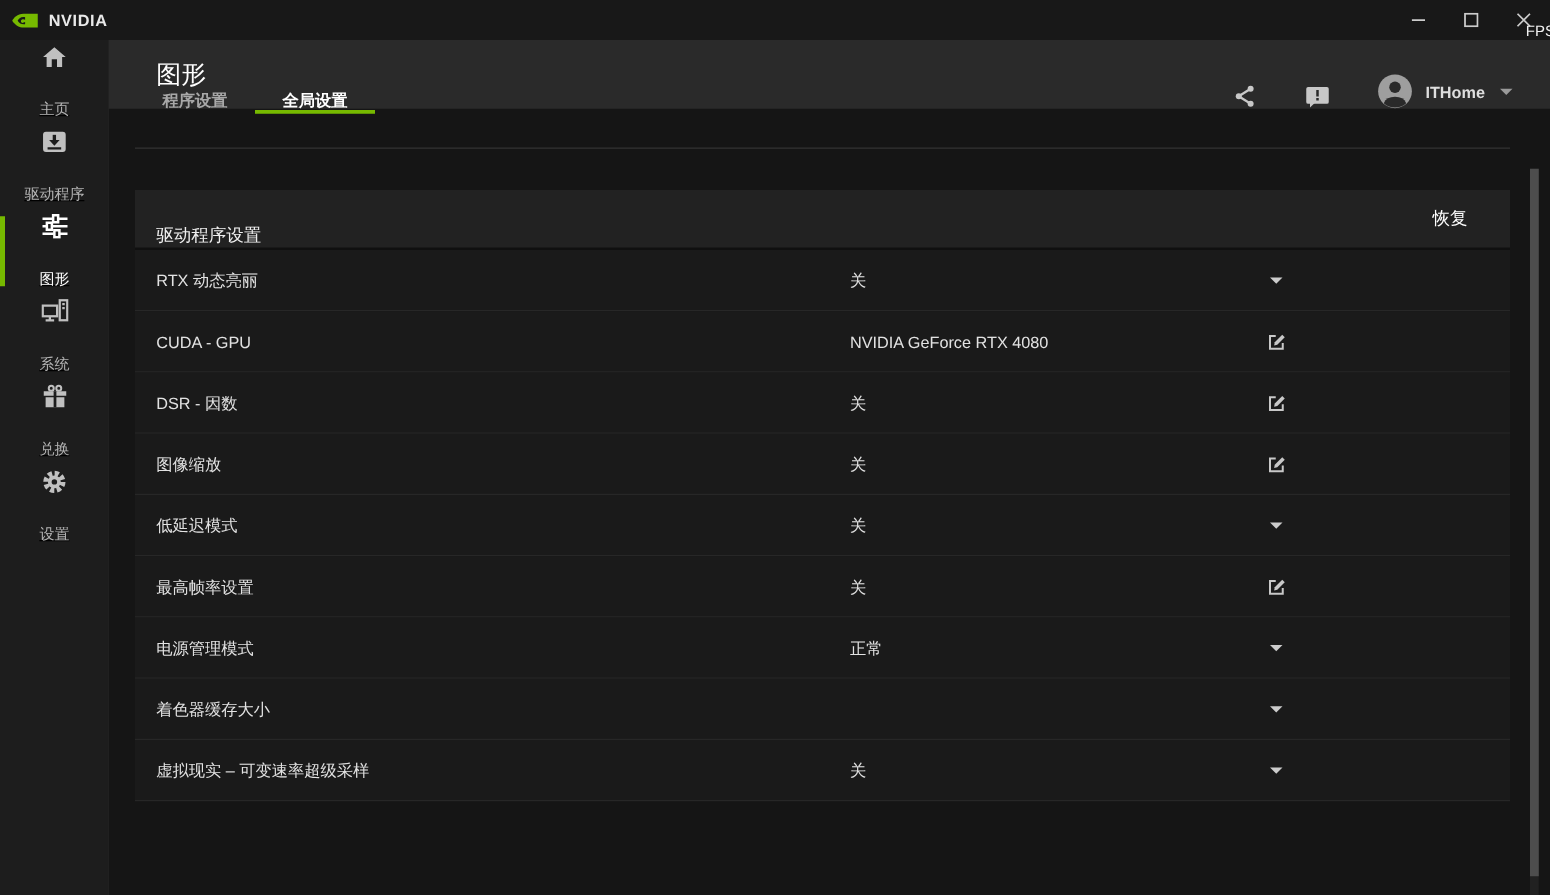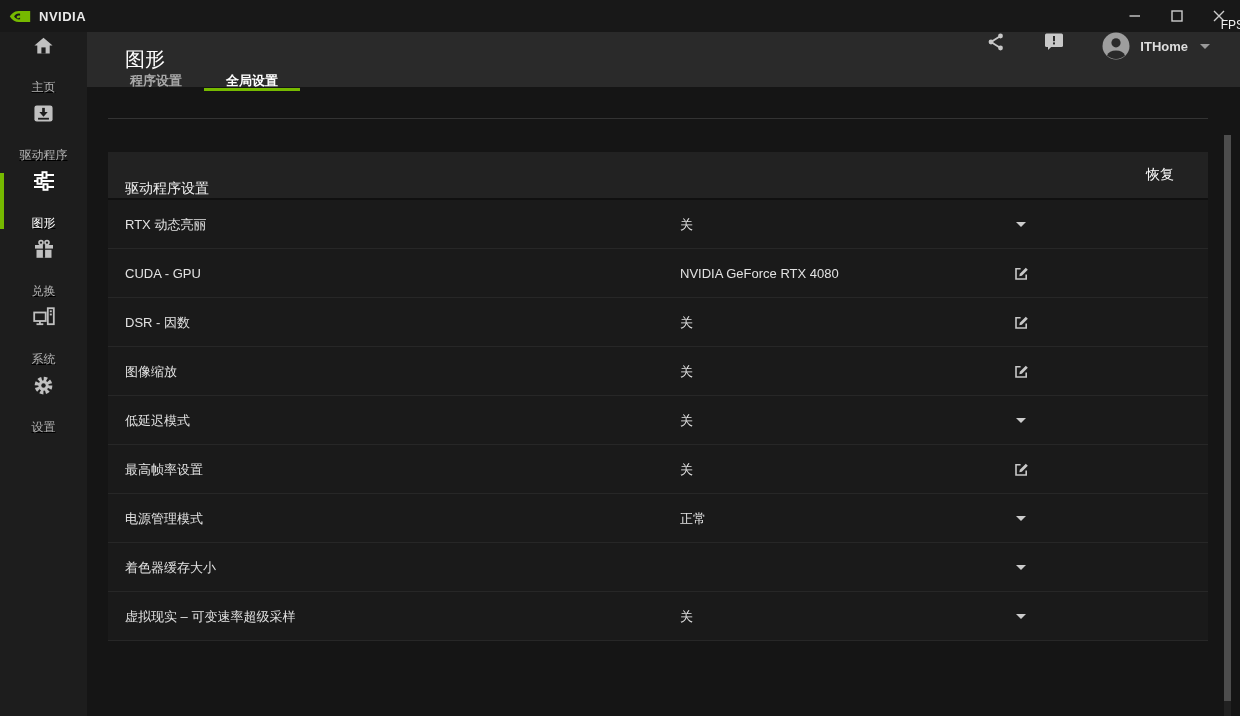--- a/index.html
+++ b/index.html
@@ -26,21 +26,21 @@
   .side-item.active .side-label { color:#ffffff; }
   .side-item.active .side-icon svg * { stroke:#ffffff; }
   .active-bar { position:absolute; left:0; top:3px; bottom:3px; width:4px; background:#76b900; display:none; }
   .side-item.active .active-bar { display:block; }
 
   
   .main { position:absolute; left:87px; top:32px; width:1153px; height:684px; background:#151515; }
   .page-header { position:absolute; left:0; top:0; width:1153px; height:55px; background:#2a2a2a;
     display:flex; align-items:center; }
   .page-title { margin-left:38px; color:#ffffff; font-size:20px; font-weight:500; }
-  .header-right { position:absolute; right:30px; top:0; height:55px; display:flex; align-items:flex-start; gap:38px; }
+  .header-right { position:absolute; right:30px; top:0; height:55px; display:flex; align-items:flex-end; gap:38px; }
   .hdr-icon { display:flex; align-items:center; justify-content:center; cursor:pointer; }
   .account { display:flex; align-items:center; gap:10px; cursor:pointer; }
   .avatar { width:28px; height:28px; }
   .account-name { color:#dddddd; font-size:13px; font-weight:bold; }
   .acct-caret { width:0; height:0; border-left:5px solid transparent; border-right:5px solid transparent;
     border-top:5px solid #9a9a9a; margin-left:2px; }
 
   
   .tabstrip { position:absolute; left:21px; top:40px; width:1100px; height:47px;
     display:flex; align-items:flex-start; border-bottom:1px solid #333333; }
@@ -148,45 +148,45 @@
           </g>
         </svg>
       </span>
       <span class="side-label">图形</span>
     </div>
 
     <div class="side-item">
 
       <span class="side-icon">
         <svg width="22" height="20" viewBox="0 0 22 20">
-          <circle cx="8" cy="3.6" r="2" fill="none" stroke="#c0c0c0" stroke-width="1.6"></circle>
-          <circle cx="14" cy="3.6" r="2" fill="none" stroke="#c0c0c0" stroke-width="1.6"></circle>
-          <rect x="2" y="6" width="18" height="3.6" fill="#c0c0c0"></rect>
-          <rect x="3.5" y="10.8" width="15" height="8" fill="#c0c0c0"></rect>
-          <rect x="9.9" y="6" width="2.2" height="12.8" fill="#1d1d1d"></rect>
-        </svg>
-      </span>
-      <span class="side-label">兑换</span>
-    </div>
-
-    <div class="side-item">
-
-      <span class="side-icon">
-        <svg width="22" height="20" viewBox="0 0 22 20">
           <g fill="none" stroke="#c0c0c0" stroke-width="1.8">
             <rect x="1.2" y="5.5" width="11.5" height="8.5"></rect>
             <line x1="6.9" y1="14" x2="6.9" y2="17"></line>
             <line x1="3.5" y1="17.2" x2="10.3" y2="17.2"></line>
             <rect x="14.8" y="1.2" width="6" height="16"></rect>
           </g>
           <rect x="16.8" y="3.4" width="2" height="1.8" fill="#c0c0c0"></rect>
           <rect x="16.8" y="6.6" width="2" height="1.8" fill="#c0c0c0"></rect>
         </svg>
       </span>
       <span class="side-label">系统</span>
+    </div>
+
+    <div class="side-item">
+
+      <span class="side-icon">
+        <svg width="22" height="20" viewBox="0 0 22 20">
+          <circle cx="8" cy="3.6" r="2" fill="none" stroke="#c0c0c0" stroke-width="1.6"></circle>
+          <circle cx="14" cy="3.6" r="2" fill="none" stroke="#c0c0c0" stroke-width="1.6"></circle>
+          <rect x="2" y="6" width="18" height="3.6" fill="#c0c0c0"></rect>
+          <rect x="3.5" y="10.8" width="15" height="8" fill="#c0c0c0"></rect>
+          <rect x="9.9" y="6" width="2.2" height="12.8" fill="#1d1d1d"></rect>
+        </svg>
+      </span>
+      <span class="side-label">兑换</span>
     </div>
 
     <div class="side-item">
 
       <span class="side-icon">
         <svg width="21" height="21" viewBox="0 0 22 22">
           <circle cx="11" cy="11" r="7" fill="none" stroke="#c0c0c0" stroke-width="4.6" stroke-dasharray="3.4 2.1"></circle>
           <circle cx="11" cy="11" r="5.4" fill="#c0c0c0"></circle>
           <circle cx="11" cy="11" r="2.3" fill="#1d1d1d"></circle>
         </svg>

